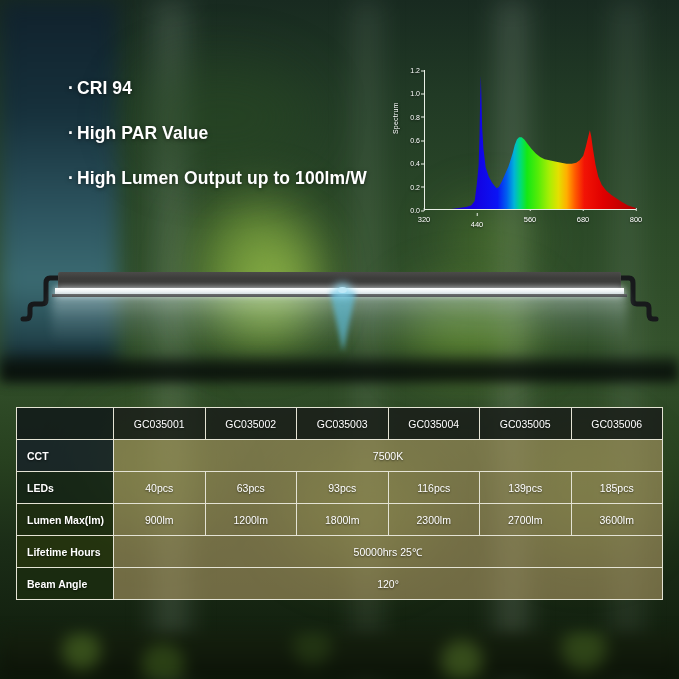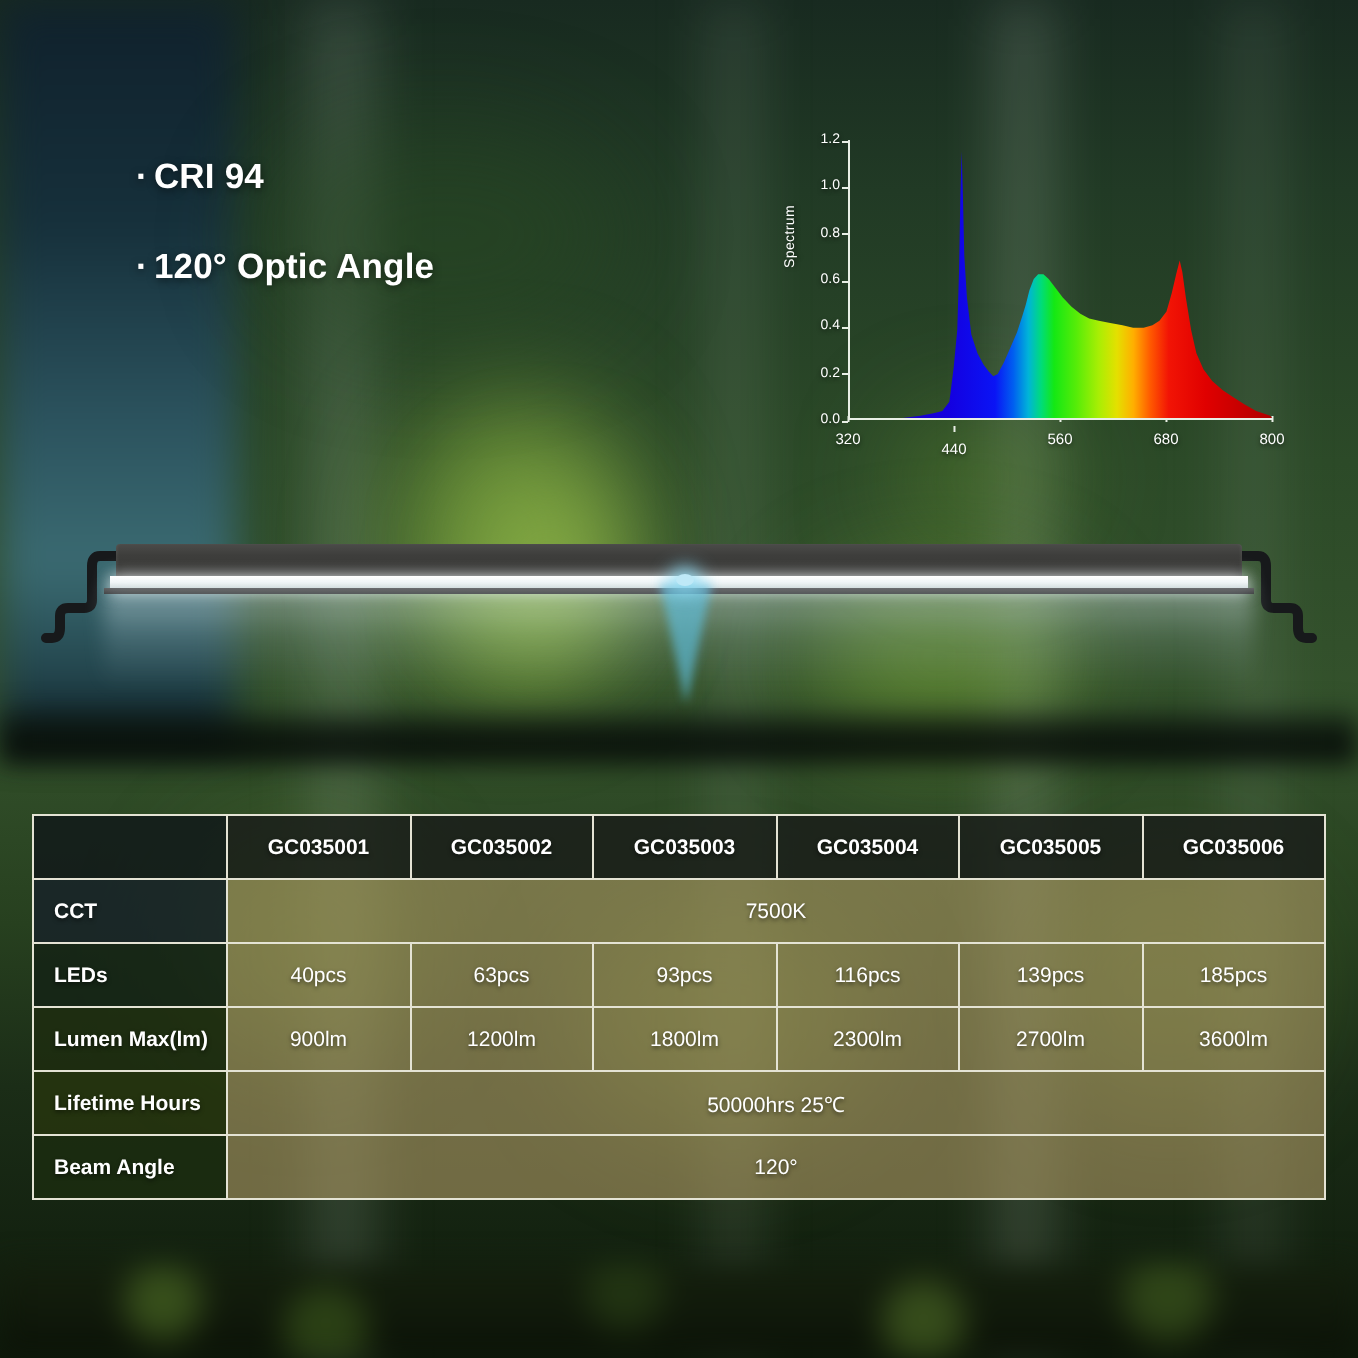--- a/index.html
+++ b/index.html
@@ -126,21 +126,21 @@
     text-shadow:0 1px 2px rgba(0,0,0,.55);
     background:rgba(170,150,98,.62);
   }
   .spec-table col.first{width:97px;}
   .spec-table td.rowhead{
     text-align:left;padding-left:10px;
     font-weight:bold;font-size:10.5px;
     background:rgba(18,30,18,.82);
   }
   .spec-table thead th{
-    font-weight:bold;font-size:10.5px;
+    font-weight:normal;font-size:10.5px;
     background:rgba(26,30,26,.84);
   }
   .spec-table thead th.corner{background:rgba(18,26,26,.86);}
   .spec-table tbody tr:nth-child(1) td.rowhead{background:rgba(24,34,40,.84);}
   .spec-table tbody tr:nth-child(2) td.rowhead{background:rgba(20,34,22,.84);}
   .spec-table tbody tr:nth-child(3) td.rowhead{background:rgba(30,44,16,.84);margin-left:24px;}
   .spec-table tbody tr:nth-child(4) td.rowhead{background:rgba(38,52,14,.84);margin-left:44px;}
   .spec-table tbody tr:nth-child(5) td.rowhead{background:rgba(28,44,16,.84);}
   .spec-table tbody tr:nth-child(6) td.rowhead{background:rgba(24,40,16,.84);}
   .spec-table tbody tr:nth-child(7) td.rowhead{background:rgba(26,42,18,.84);}
@@ -168,21 +168,24 @@
   <div class="bg-blob" style="left:132px;top:62px;width:180px;height:110px;background:rgba(40,72,34,.5);"></div>
 
   <div class="bg-darkband"></div>
   <div class="bg-bottom"></div>
 
   <div class="features">
     <div class="feature">
       <span class="dot">·</span><span>CRI 94</span>
     </div>
     <div class="feature">
-      <span class="dot">·</span><span>120° Optic Angle</span>
+      <span class="dot">·</span><span>High PAR Value</span>
+    </div>
+    <div class="feature">
+      <span class="dot">·</span><span>High Lumen Output up to 100lm/W</span>
     </div>
   </div>
 
   <div class="chart">
     <div class="ylabel">Spectrum</div>
     <div class="plot">
       <div class="axis-y"></div>
       <div class="axis-x"></div>
 
       <div class="ytick" style="top:100%;">0.0</div>

